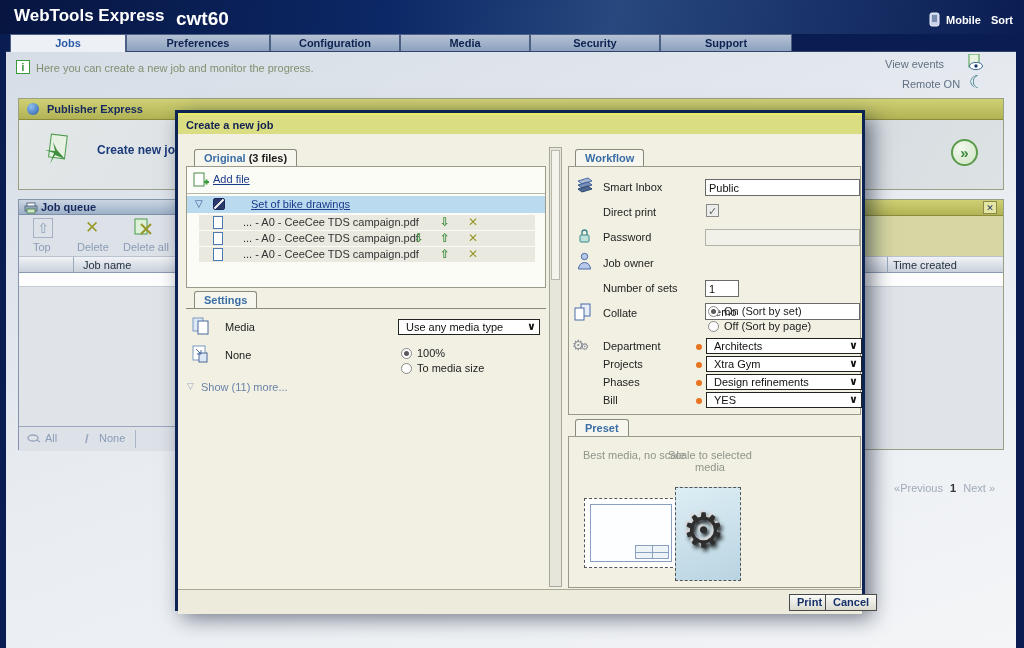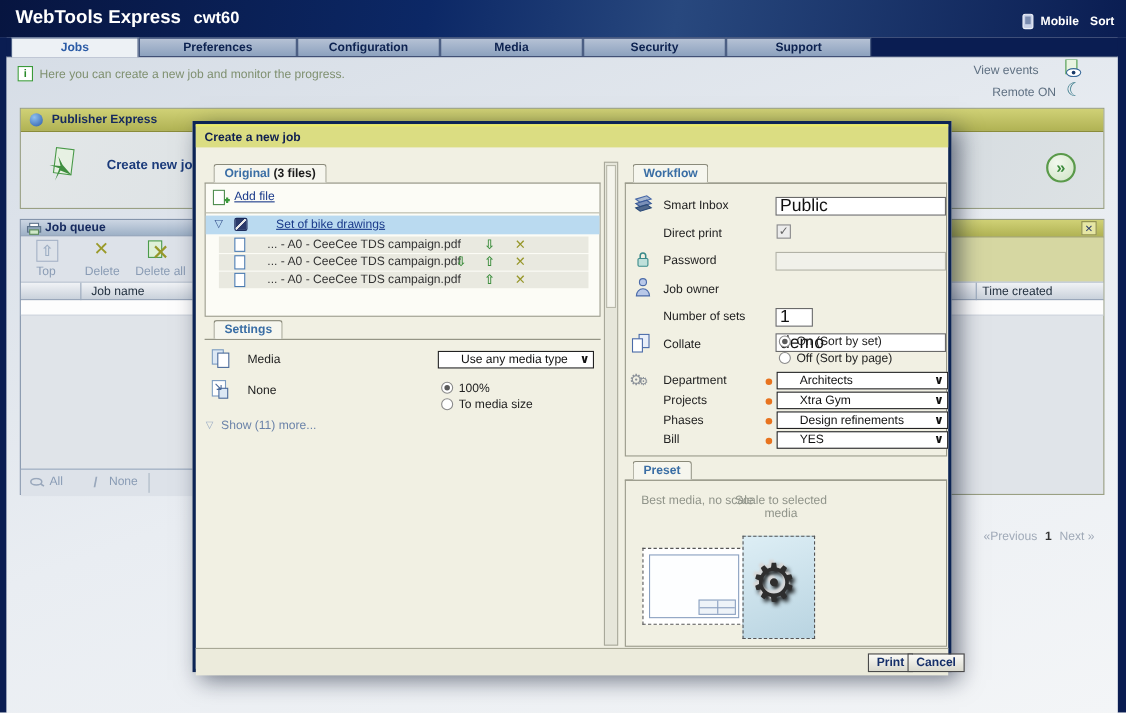--- a/index.html
+++ b/index.html
@@ -6,21 +6,21 @@
   html,body { width:1024px; height:648px; }
   body { font-family:"Liberation Sans","DejaVu Sans",sans-serif; font-size:11px; }
   .page { position:relative; width:1024px; height:648px; overflow:hidden;
           background:linear-gradient(150deg,#cdd6e1,#e2e7ee 45%,#eef1f4); }
   .abs { position:absolute; }
 
   
   .topbar { left:0; top:0; width:1024px; height:34px;
             background:linear-gradient(100deg,#071540 0%,#0c2866 38%,#28487e 60%,#0a1d52 100%); }
   .apptitle { color:#fff; font-weight:bold; font-size:17px; }
-  .apphost  { color:#fff; font-weight:bold; font-size:15px; }
+  .apphost  { color:#fff; font-weight:bold; font-size:19px; }
   .tabstrip { left:0; top:34px; width:1024px; height:17px; background:#0a1d52; }
   .tab { position:absolute; top:0; height:17px; line-height:16px; text-align:center;
          font-weight:bold; color:#0d2250; border:1px solid #4c5f84; border-bottom:none;
          background:linear-gradient(#b6c2d5,#8ca1be); }
   .tab.active { background:#edf1f5; color:#2b5ba6; height:18px; z-index:3; }
   .sidestrip { background:#0a1d52; }
 
   .content { left:6px; top:51px; width:1010px; height:597px;
              background:linear-gradient(160deg,#d6dde6,#e9edf2 50%,#f3f5f7); border-top:1px solid #33436b; }
 
@@ -37,23 +37,23 @@
             color:#102050; font-weight:bold; line-height:20px; padding-left:8px; }
   .sectab { position:absolute; height:17px; padding:2px 9px 0 9px; background:#f6f6ee;
             border:1px solid #8a8a7a; border-bottom:none; border-radius:3px 3px 0 0; z-index:2;
             font-weight:bold; white-space:nowrap; }
   .sectab .blue { color:#3a6ea5; }
   .sectab .dark { color:#1c1c1c; }
   .hline { position:absolute; height:1px; background:#8a8a7a; }
   .secbox { position:absolute; border:1px solid #9a9a8a; }
   .flabel { color:#222222; }
   .inp { position:absolute; height:17px; border:1px solid #6a6a6a; background:#fff;
-         font-family:inherit; font-size:16px; padding:0 3px; color:#111; }
+         font-family:inherit; font-size:11px; padding:0 3px; color:#111; }
   .inp:disabled { background:#f1f1ea; border-color:#b2b2a6; }
-  .sel { position:absolute; height:16px; border:1px solid #222; background:#fff; padding:1px 16px 0 20px;
+  .sel { position:absolute; height:16px; border:1px solid #222; background:#fff; padding:1px 16px 0 7px;
          color:#111; white-space:nowrap; overflow:hidden; }
   .sel .chev { position:absolute; right:3px; top:0px; font-weight:bold; color:#111; font-size:11px; }
   .radio { display:inline-block; width:11px; height:11px; border:1px solid #8a8a8a; border-radius:50%;
            background:#fff; vertical-align:-2px; margin-right:5px; position:relative; }
   .radio.on::after { content:""; position:absolute; left:2px; top:2px; width:5px; height:5px;
                      border-radius:50%; background:#5a5a5a; }
   .chk { position:absolute; width:13px; height:13px; border:1px solid #8a8a8a; background:#ececec;
          color:#666; font-weight:bold; font-size:11px; line-height:12px; text-align:center; }
   .dot { position:absolute; width:6px; height:6px; border-radius:50%; background:#e8731e; }
   .filerow { position:absolute; left:12px; width:336px; height:15px; background:#e9e9e0; }

